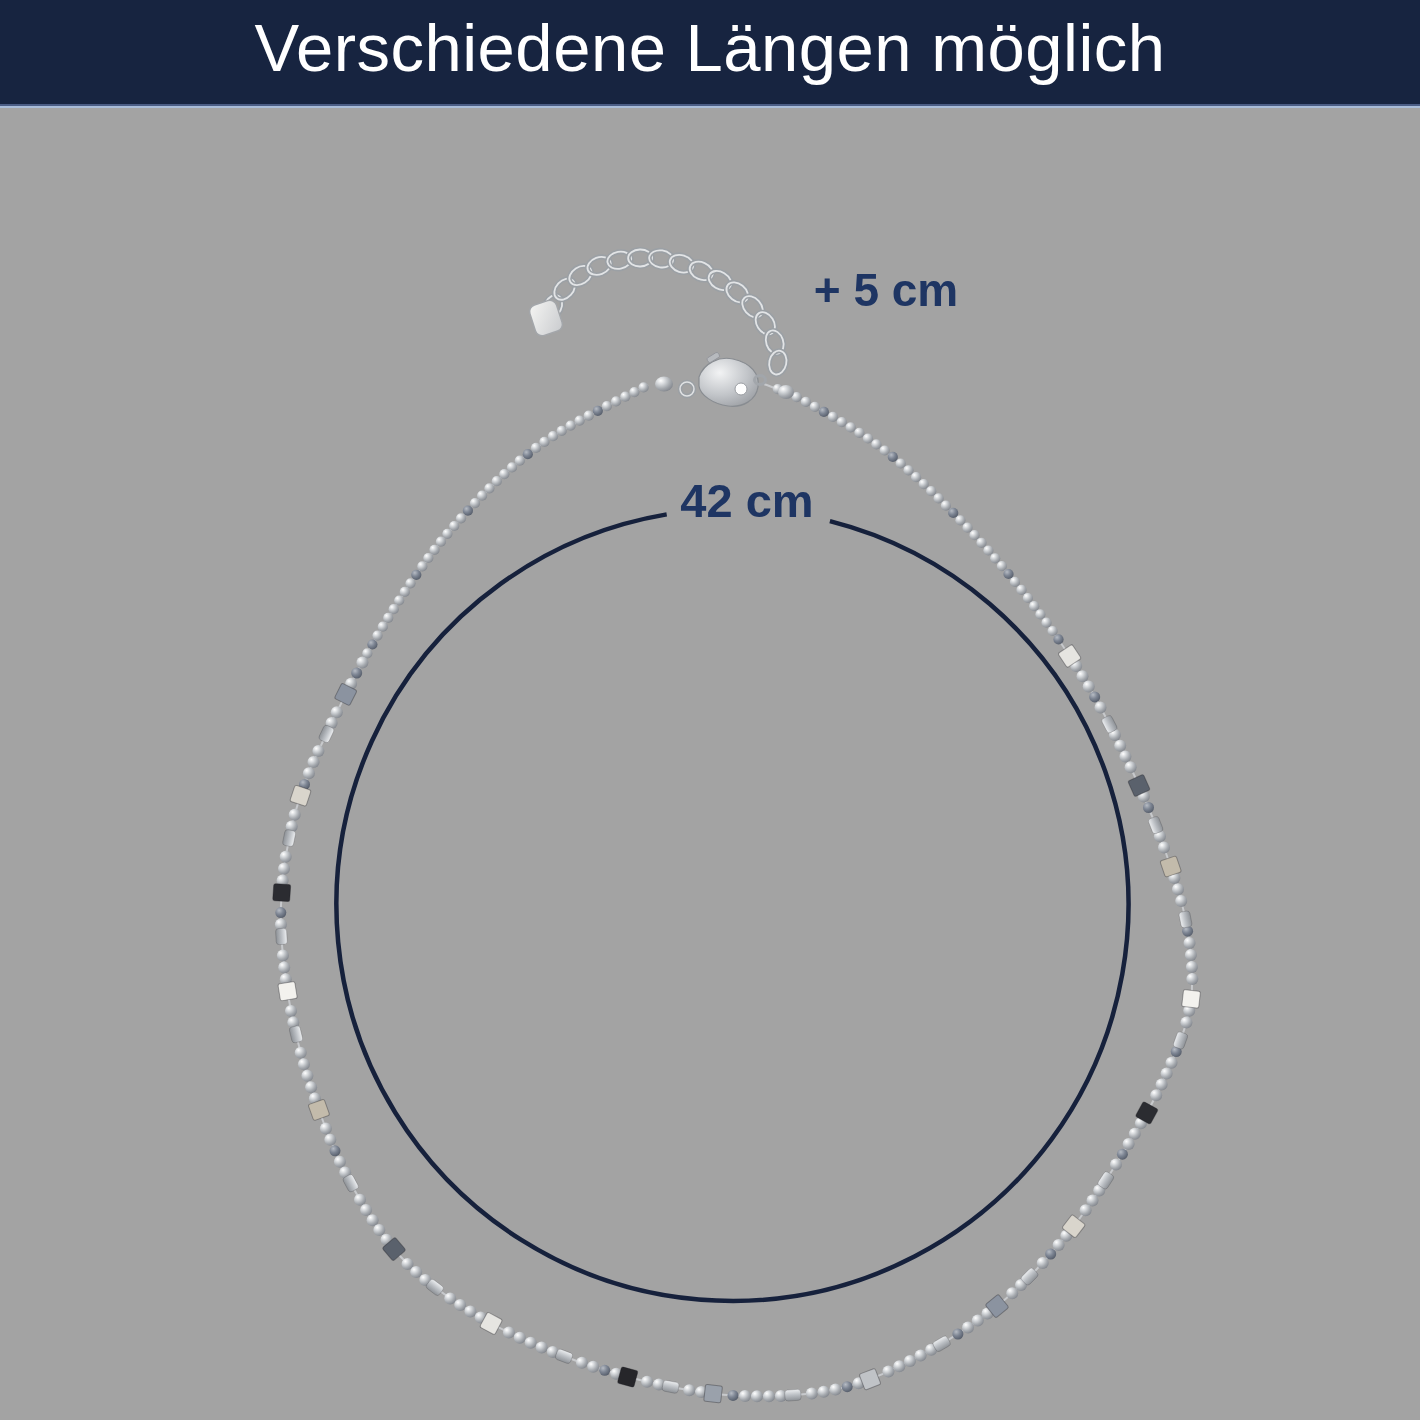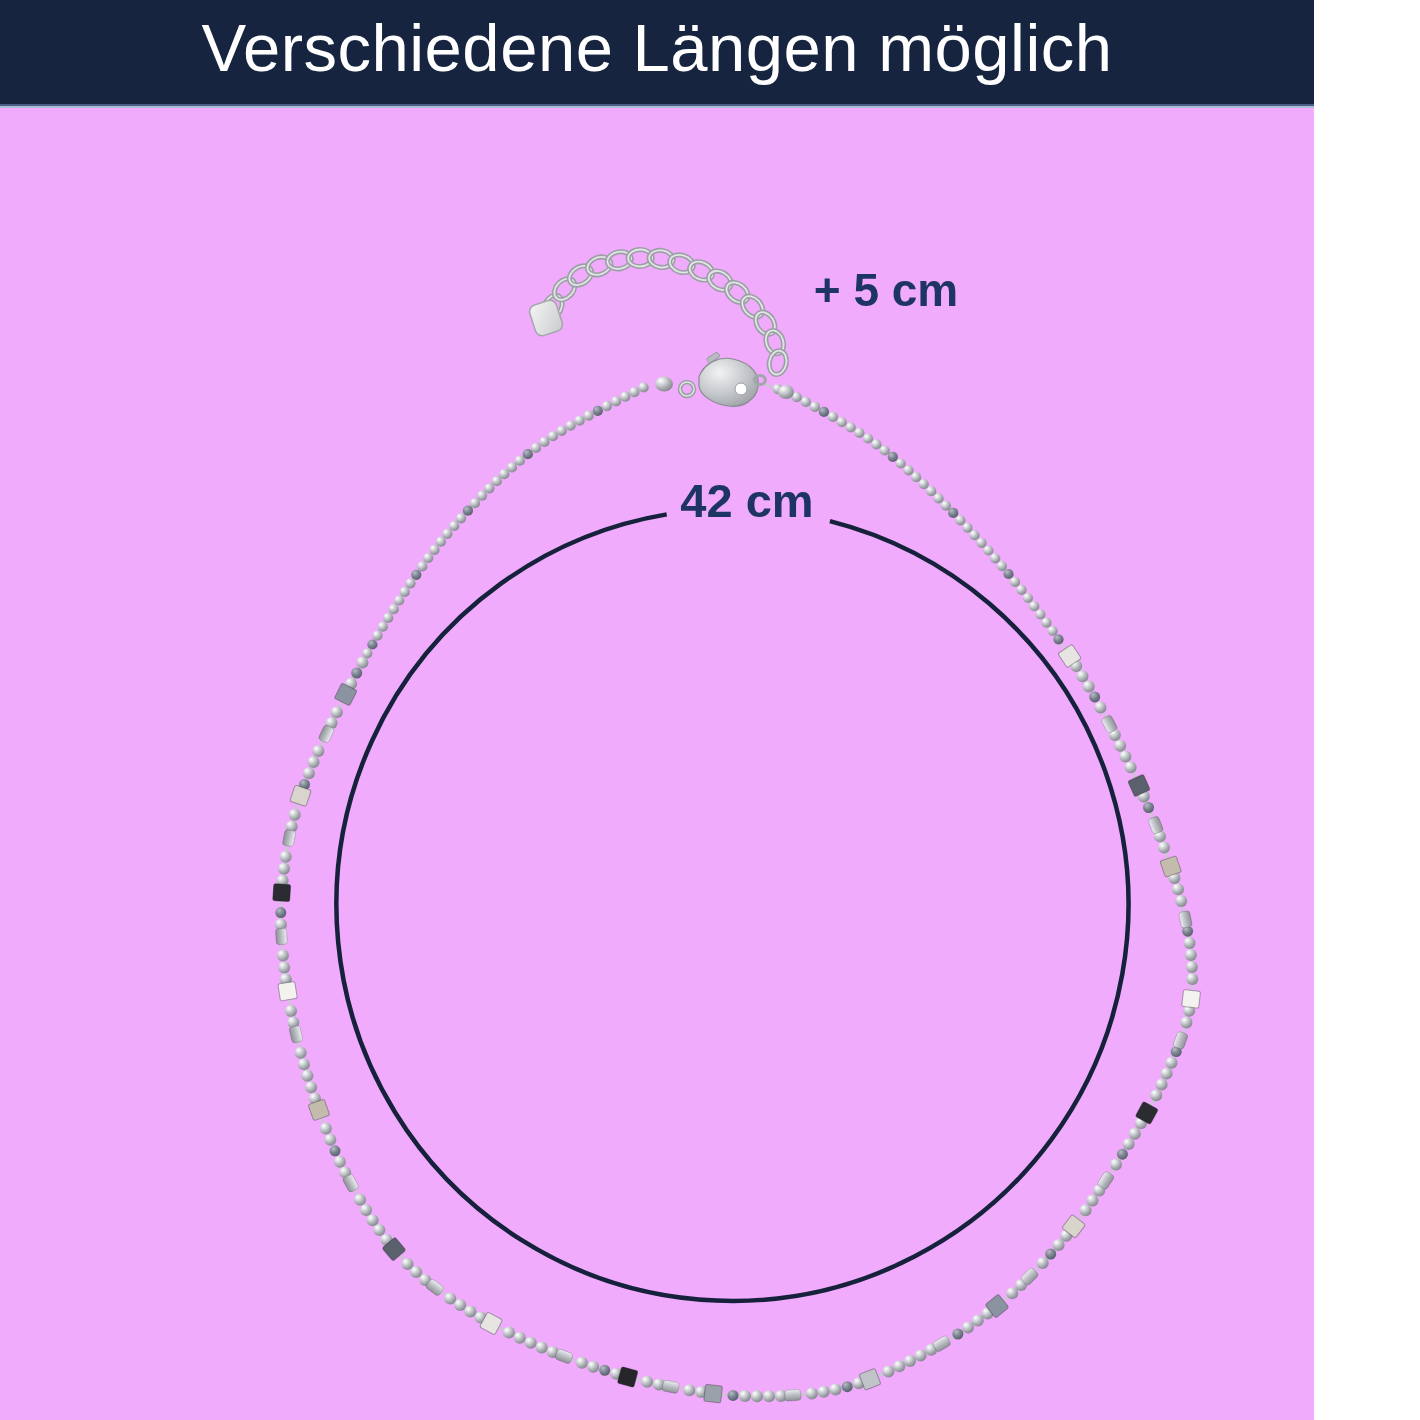--- a/index.html
+++ b/index.html
@@ -1,17 +1,17 @@
 <!DOCTYPE html>
 <html><head>
 <meta charset="utf-8">
 <style>
   html,body{margin:0;padding:0;background:#ffffff;}
   .canvas{
-    position:relative;width:1314px;height:1420px;background:#f0abfc;overflow:hidden;
+    position:relative;width:1420px;height:1420px;background:#a3a3a3;overflow:hidden;
     font-family:"Liberation Sans",sans-serif;
   }
   .banner{
     position:absolute;left:0;top:0;width:100%;height:104px;
     background:#172440;
     display:flex;align-items:center;justify-content:center;
     box-shadow:0 2px 0 #4b5d85, 0 4px 0 #a9bcd8;
   }
   .banner-title{
     color:#ffffff;font-size:67px;font-weight:400;letter-spacing:0.5px;

